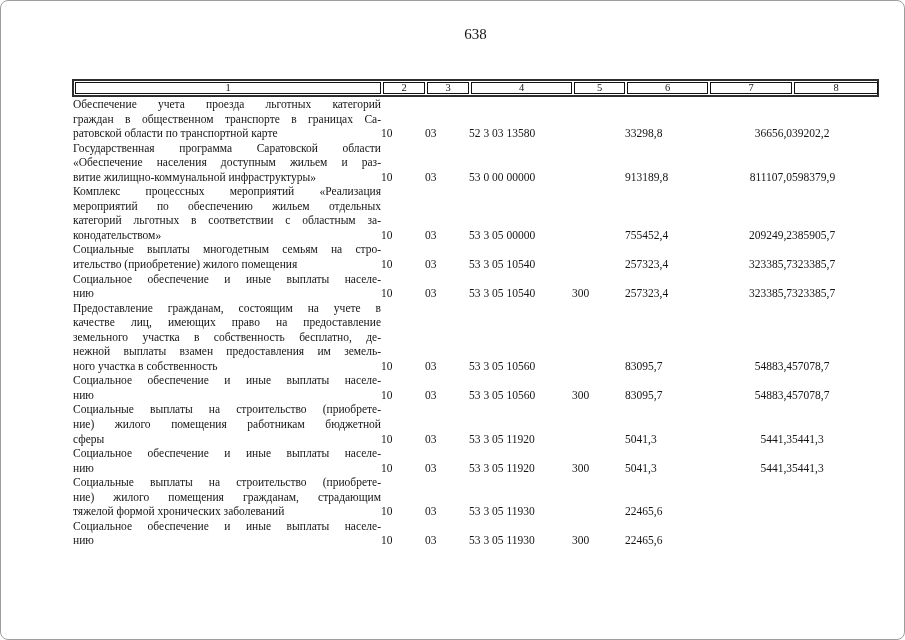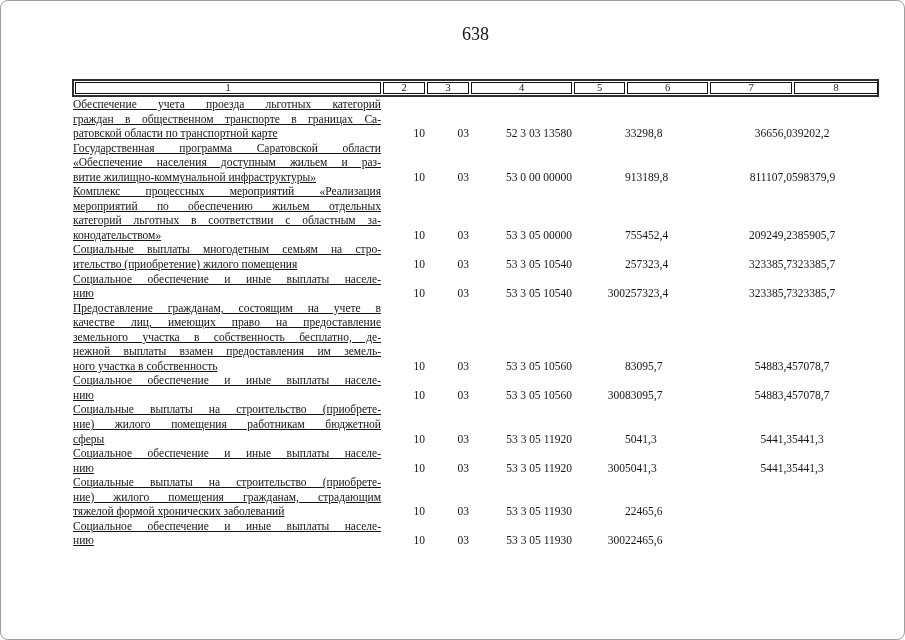--- a/index.html
+++ b/index.html
@@ -23,21 +23,21 @@
     border: 1px solid #9e9e9e;
     border-radius: 8px;
     overflow: hidden;
   }
   .page-number {
     position: absolute;
     top: 26px;
     left: 72px;
     width: 805px;
     text-align: center;
-    font-size: 18px;
+    font-size: 15px;
     line-height: 15px;
   }
   
   .thead {
     position: absolute;
     top: 78px;
     left: 71px;
     width: 807px;
     height: 18px;
     box-sizing: border-box;
@@ -72,24 +72,23 @@
     font-size: 11.5px;
     line-height: 14.55px;
   }
   td.c1 { padding-left: 10px; padding-right: 3px; }
   .l {
     height: 14.55px;
     text-align: justify;
     text-align-last: justify;
     white-space: nowrap;
     overflow: hidden;
-    text-decoration: underline;
   }
   .l-last { text-align-last: left; }
-  td.c2, td.c3, td.c4, td.c5 { text-align: right; }
+  td.c2, td.c3, td.c4, td.c5 { text-align: left; }
   td.c6 { text-align: left; padding-right: 8px; }
   td.c7 { text-align: right; padding-right: 9px; }
   td.c8 { padding-right: 1px; }
 </style>
 </head>
 <body>
 
 <div class="page">
   <div class="page-number">638</div>
 

